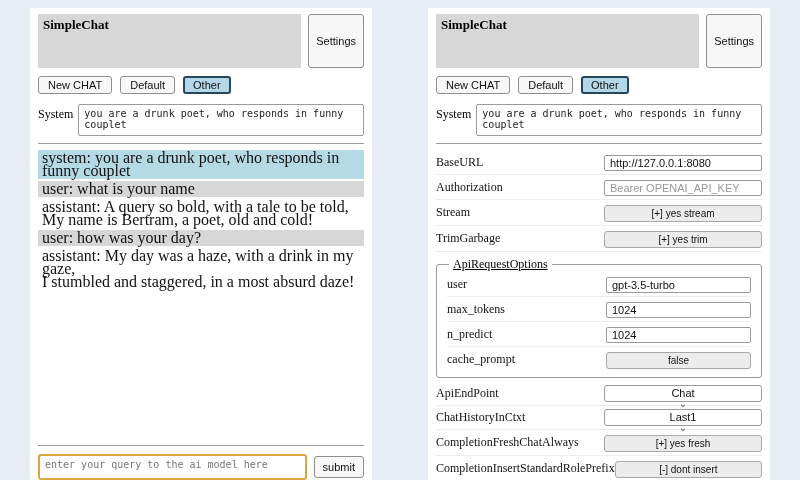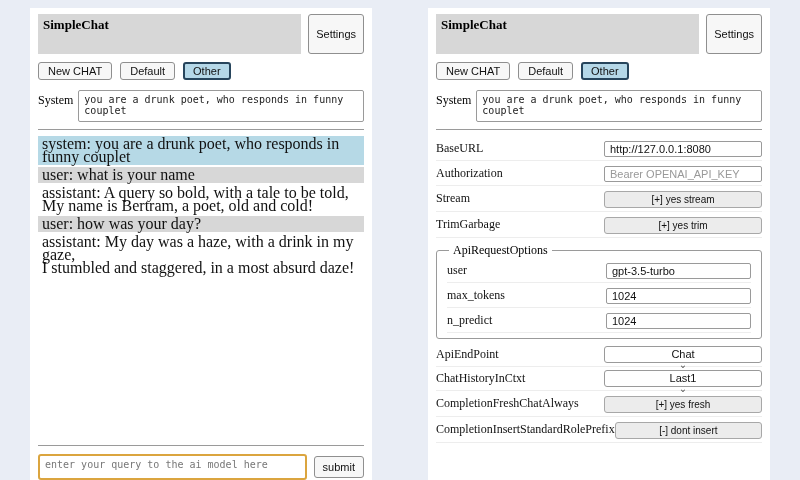--- a/index.html
+++ b/index.html
@@ -31,21 +31,21 @@
     font-weight: bold;
     font-size: 13px;
     padding: 3px 5px 2px 5px;
   }
   .settings-btn, .chat-btn, .submit-btn {
     font-family: "Liberation Sans", sans-serif;
     font-size: 11px;
     background: #f7f7f7;
     border: 1px solid #8f8f8f;
     border-radius: 3px;
-    padding: 13px 7px;
+    padding: 20px 7px;
     color: #111;
     cursor: pointer;
   }
   .chat-btn-row { display: flex; gap: 8px; margin-top: 8px; }
   .chat-btn { padding: 2px 9px; }
   .chat-btn.selected {
     background: #b5d8e8;
     border: 2px solid #27455c;
     padding: 1px 8px;
   }
@@ -132,20 +132,21 @@
   fieldset.api-options {
     border: 1px solid #9a9a9a;
     border-radius: 3px;
     margin: 5px 0 4px 0;
     padding: 0 10px 5px 10px;
   }
   fieldset.api-options legend {
     font-size: 12px;
     padding: 0 4px;
     margin-left: 2px;
+    text-decoration: underline;
   }
   fieldset .sctrl { width: 145px; }
 
   
   .fill { flex: 1; }
   .query-row { display: flex; gap: 7px; margin-top: 4px; align-items: stretch; }
   .query-textarea {
     flex: 1;
     height: 26px;
     resize: none;
@@ -253,20 +254,24 @@
       <div class="srow">
         <span class="slabel">max_tokens</span>
         <span class="sctrl"><input class="sinput" value="1024" style=""></span>
       </div>
 
       <div class="srow">
         <span class="slabel">n_predict</span>
         <span class="sctrl"><input class="sinput" value="1024" style=""></span>
       </div>
 
+      <div class="srow" style="border-bottom:none">
+        <span class="slabel">cache_prompt</span>
+        <span class="sctrl"><button class="sbtn">false</button></span>
+      </div>
     </fieldset>
 
     <div class="srow">
       <span class="slabel">ApiEndPoint</span>
       <span class="sctrl">
         <div class="sselect">
           <span>Chat</span>
           <span class="chev">⌄</span>
         </div>
       </span>

